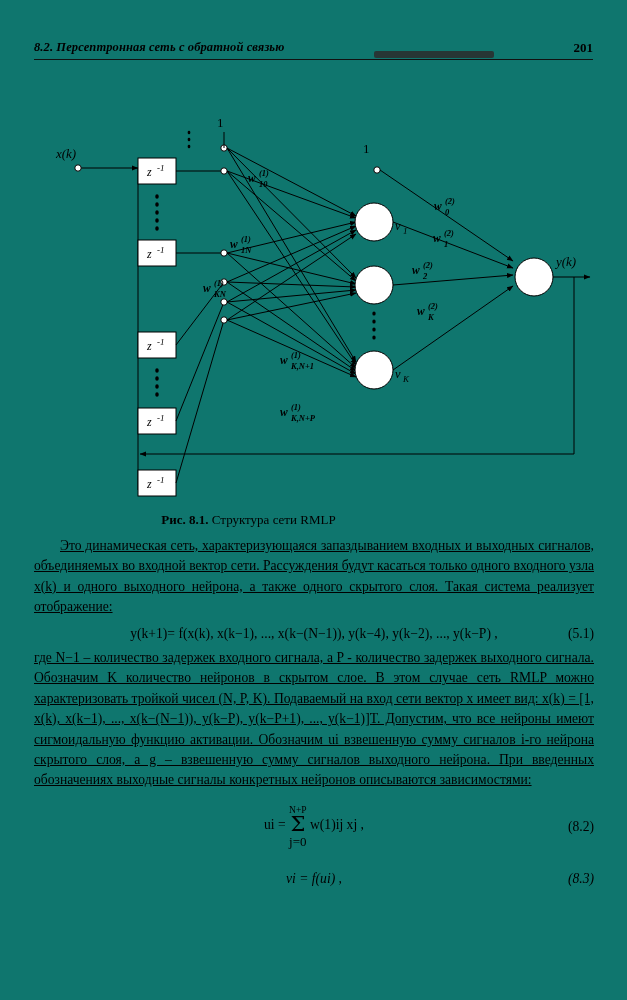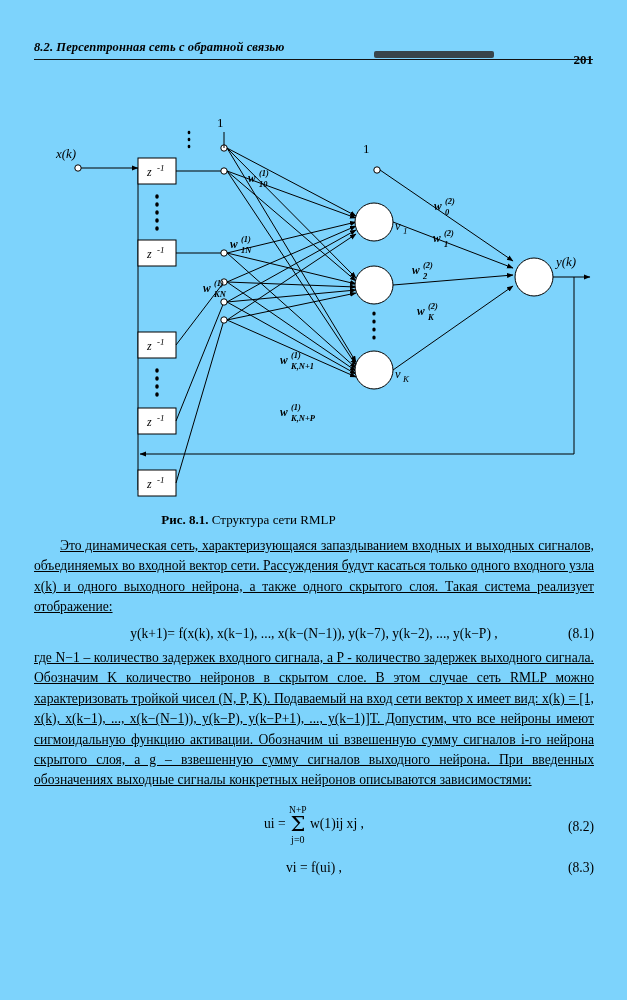--- a/index.html
+++ b/index.html
@@ -12,21 +12,21 @@
     height: 1000px;
     font-family: "Liberation Serif", serif;
     color: #000000;
     position: relative;
     overflow: hidden;
   }
   .page {
     position: relative;
     width: 627px;
     height: 1000px;
-    background: #7dd3fc;
+    background: #0f766e;
   }
   
   .header {
     position: absolute;
     top: 40px;
     left: 34px;
     right: 34px;
     height: 20px;
   }
   .header-title {
@@ -35,21 +35,21 @@
     top: 0;
     font-style: italic;
     font-weight: bold;
     font-size: 12.5px;
     letter-spacing: 0.1px;
     white-space: nowrap;
   }
   .header-page {
     position: absolute;
     right: 0;
-    top: 12px;
+    top: 0;
     font-weight: bold;
     font-size: 13px;
   }
   .header-rule {
     position: absolute;
     left: 0;
     right: 0;
     top: 19px;
     border-top: 1.6px solid #111;
   }
@@ -113,21 +113,21 @@
     display: inline-block;
     vertical-align: middle;
     text-align: center;
     line-height: 1;
     margin: 0 0;
     position: relative;
     top: 1px;
   }
   .sigma-top { font-size: 9.5px; display: block; }
   .sigma-big { font-size: 21px; display: block; font-family: "DejaVu Serif", serif; line-height: 0.95; }
-  .sigma-bot { font-size: 10px; display: block; }
+  .sigma-bot { font-size: 13px; display: block; }
   .eq-line { display: inline-block; }
 </style>
 </head>
 <body>
 
 <div class="page">
 
   <div class="header">
     <div class="header-title">8.2. Персептронная сеть с обратной связью</div>
     <div class="header-page">201</div>
@@ -296,37 +296,37 @@
 
   <div class="figcaption">
     <b>Рис. 8.1.</b><span> Структура сети RMLP</span>
   </div>
 
   <div class="body-text">
 
     <p>Это динамическая сеть, характеризующаяся запаздыванием входных и выходных сигналов, объединяемых во входной вектор сети. Рассуждения будут касаться только одного входного узла x(k) и одного выходного нейрона, а также одного скрытого слоя. Такая система реализует отображение:</p>
 
     <div class="eq-block">
-      <span class="eq-line">y(k+1)= f(x(k),  x(k−1), ..., x(k−(N−1)),  y(k−7),  y(k−2), ...,  y(k−P) ,</span>
-      <span class="eq-num">(8.1)</span>
+      <span class="eq-line">y(k+1)= f(x(k),  x(k−1), ..., x(k−(N−1)),  y(k−4),  y(k−2), ...,  y(k−P) ,</span>
+      <span class="eq-num">(5.1)</span>
     </div>
 
     <p class="noind">где N−1 – количество задержек входного сигнала, а P - количество задержек выходного сигнала. Обозначим K количество нейронов в скрытом слое. В этом случае сеть RMLP можно характеризовать тройкой чисел (N, P, K). Подаваемый на вход сети вектор x имеет вид: x(k) = [1, x(k), x(k−1), ..., x(k−(N−1)), y(k−P),   y(k−P+1), ...,  y(k−1)]T. Допустим, что все нейроны имеют сигмоидальную функцию активации. Обозначим ui взвешенную сумму сигналов i-го нейрона скрытого слоя,  а g – взвешенную сумму сигналов выходного нейрона. При введенных обозначениях выходные сигналы конкретных нейронов описываются зависимостями:</p>
 
     <div class="eq-block" style="margin-top:14px;">
       <span class="eq-line">ui =</span>
       <span class="sigma-wrap">
         <span class="sigma-top">N+P</span>
         <span class="sigma-big">Σ</span>
         <span class="sigma-bot">j=0</span>
       </span>
       <span class="eq-line">w(1)ij xj ,</span>
       <span class="eq-num" style="top:12px;">(8.2)</span>
     </div>
 
-    <div class="eq-block" style="margin-top:14px;">
+    <div class="eq-block" style="margin-top:22px;font-style:italic;">
       <span class="eq-line">vi = f(ui) ,</span>
       <span class="eq-num">(8.3)</span>
     </div>
 
   </div>
 
 </div>
 
 </body></html>

